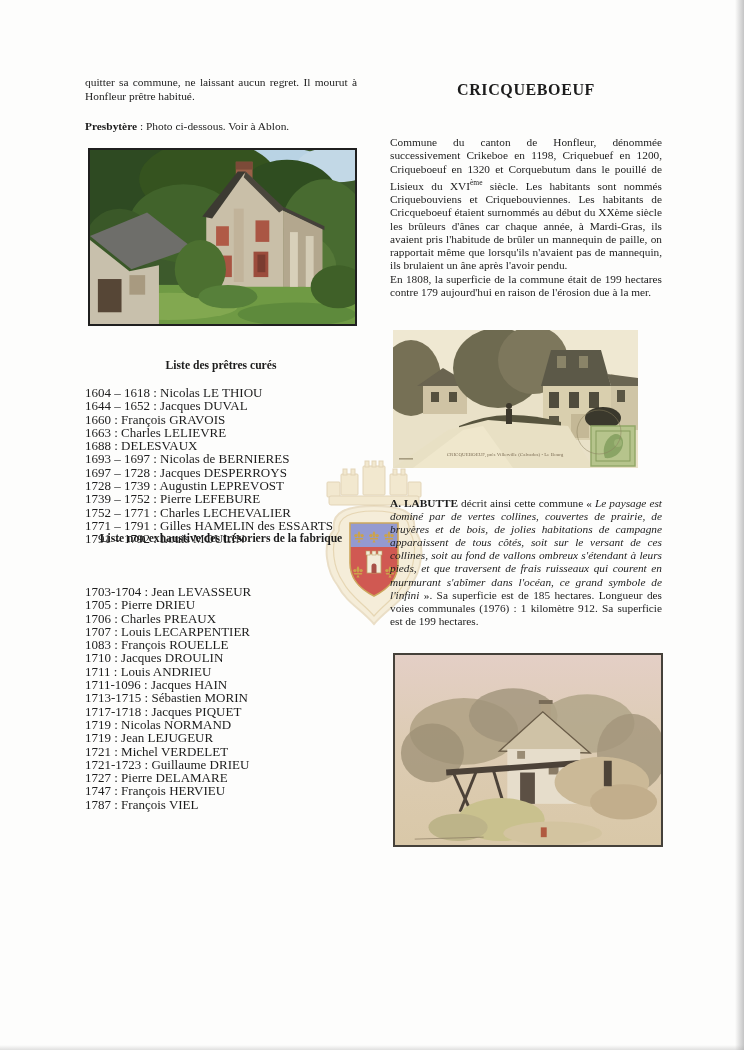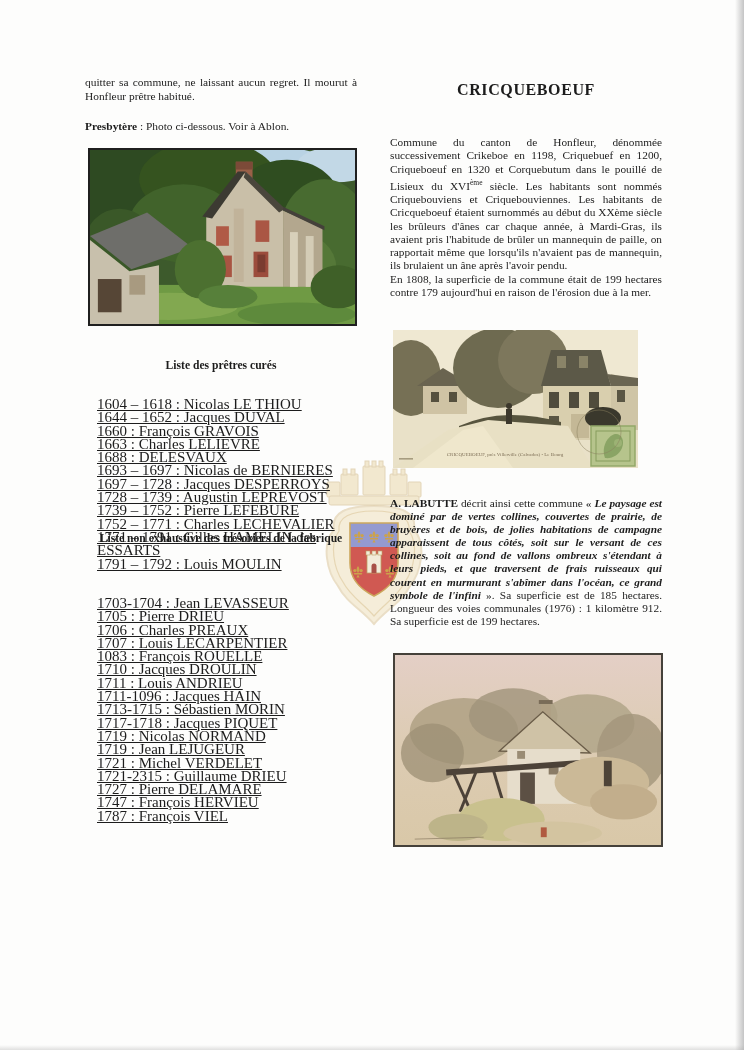--- a/index.html
+++ b/index.html
@@ -15,33 +15,33 @@
   .abs{position:absolute;}
   
   .col-left{left:85px;width:272px;}
   .intro{top:76px;text-align:justify;font-size:11.4px;line-height:13.8px;}
   .presbytere{top:120px;font-size:11.4px;line-height:13.8px;}
   .bold{font-weight:bold;}
   .photo-frame{border:2px solid #1f1f1f;box-sizing:border-box;background:#cfc9b4;}
   .photo1{left:88px;top:148px;width:269px;height:178px;}
   .list-heading{font-weight:bold;font-size:11.6px;text-align:center;}
   .priests-heading{top:359px;}
-  .plist{margin:12px;padding:0;list-style:none;font-size:15px;line-height:13.3px;text-decoration:underline;}
+  .plist{margin:0;padding:0;list-style:none;font-size:13px;line-height:13.3px;}
   .priests-list{top:386px;}
   .treasurers-heading{top:532px;}
   .treasurers-list{top:585px;}
   
   .col-right{left:390px;width:272px;}
   .title{top:81px;font-size:16px;font-weight:bold;text-align:center;letter-spacing:.6px;}
   .rc-text{top:136px;font-size:11.3px;line-height:13.3px;text-align:justify;}
   .rc-text p{margin:0;}
   sup{font-size:7.5px;}
   .postcard{left:393px;top:330px;width:245px;height:138px;}
   .labutte{top:497px;font-size:11.3px;line-height:13.1px;text-align:justify;}
-  .italic{font-style:italic;font-weight:bold;}
+  .italic{font-style:italic;}
   .painting{left:393px;top:653px;width:270px;height:194px;border:2px solid #45413a;box-sizing:border-box;}
   .arms{left:321px;top:451px;width:106px;height:186px;z-index:0;}
   .txt-layer{z-index:2;}
   svg{display:block;}
 </style>
 </head>
 <body>
 
 <div class="page">
 
@@ -176,21 +176,21 @@
     <li>1707 : Louis LECARPENTIER</li>
     <li>1083 : François ROUELLE</li>
     <li>1710 : Jacques DROULIN</li>
     <li>1711 : Louis ANDRIEU</li>
     <li>1711-1096 : Jacques HAIN</li>
     <li>1713-1715 : Sébastien MORIN</li>
     <li>1717-1718 : Jacques PIQUET</li>
     <li>1719 : Nicolas NORMAND</li>
     <li>1719 : Jean LEJUGEUR</li>
     <li>1721 : Michel VERDELET</li>
-    <li>1721-2315 : Guillaume DRIEU</li>
+    <li>1721-1723 : Guillaume DRIEU</li>
     <li>1727 : Pierre DELAMARE</li>
     <li>1747 : François HERVIEU</li>
     <li>1787 : François VIEL</li>
   </ul>
 
   <div class="abs col-right title txt-layer">CRICQUEBOEUF</div>
 
   <div class="abs col-right rc-text txt-layer">
     <p><span>Commune du canton de Honfleur, dénommée successivement Crikeboe en 1198, Criquebuef en 1200, Criqueboeuf en 1320 et Corquebutum dans le pouillé de Lisieux du XVI</span><sup>ème</sup><span> siècle. Les habitants sont nommés Criquebouviens et Criquebouviennes. Les habitants de Cricqueboeuf étaient surnommés au début du XXème siècle les brûleurs d'ânes car chaque année, à Mardi-Gras, ils avaient pris l'habitude de brûler un mannequin de paille, on rapportait même que lorsqu'ils n'avaient pas de mannequin, ils brulaient un âne après l'avoir pendu.</span></p>
     <p>En 1808, la superficie de la commune était de 199 hectares contre 179 aujourd'hui en raison de l'érosion due à la mer.</p>

